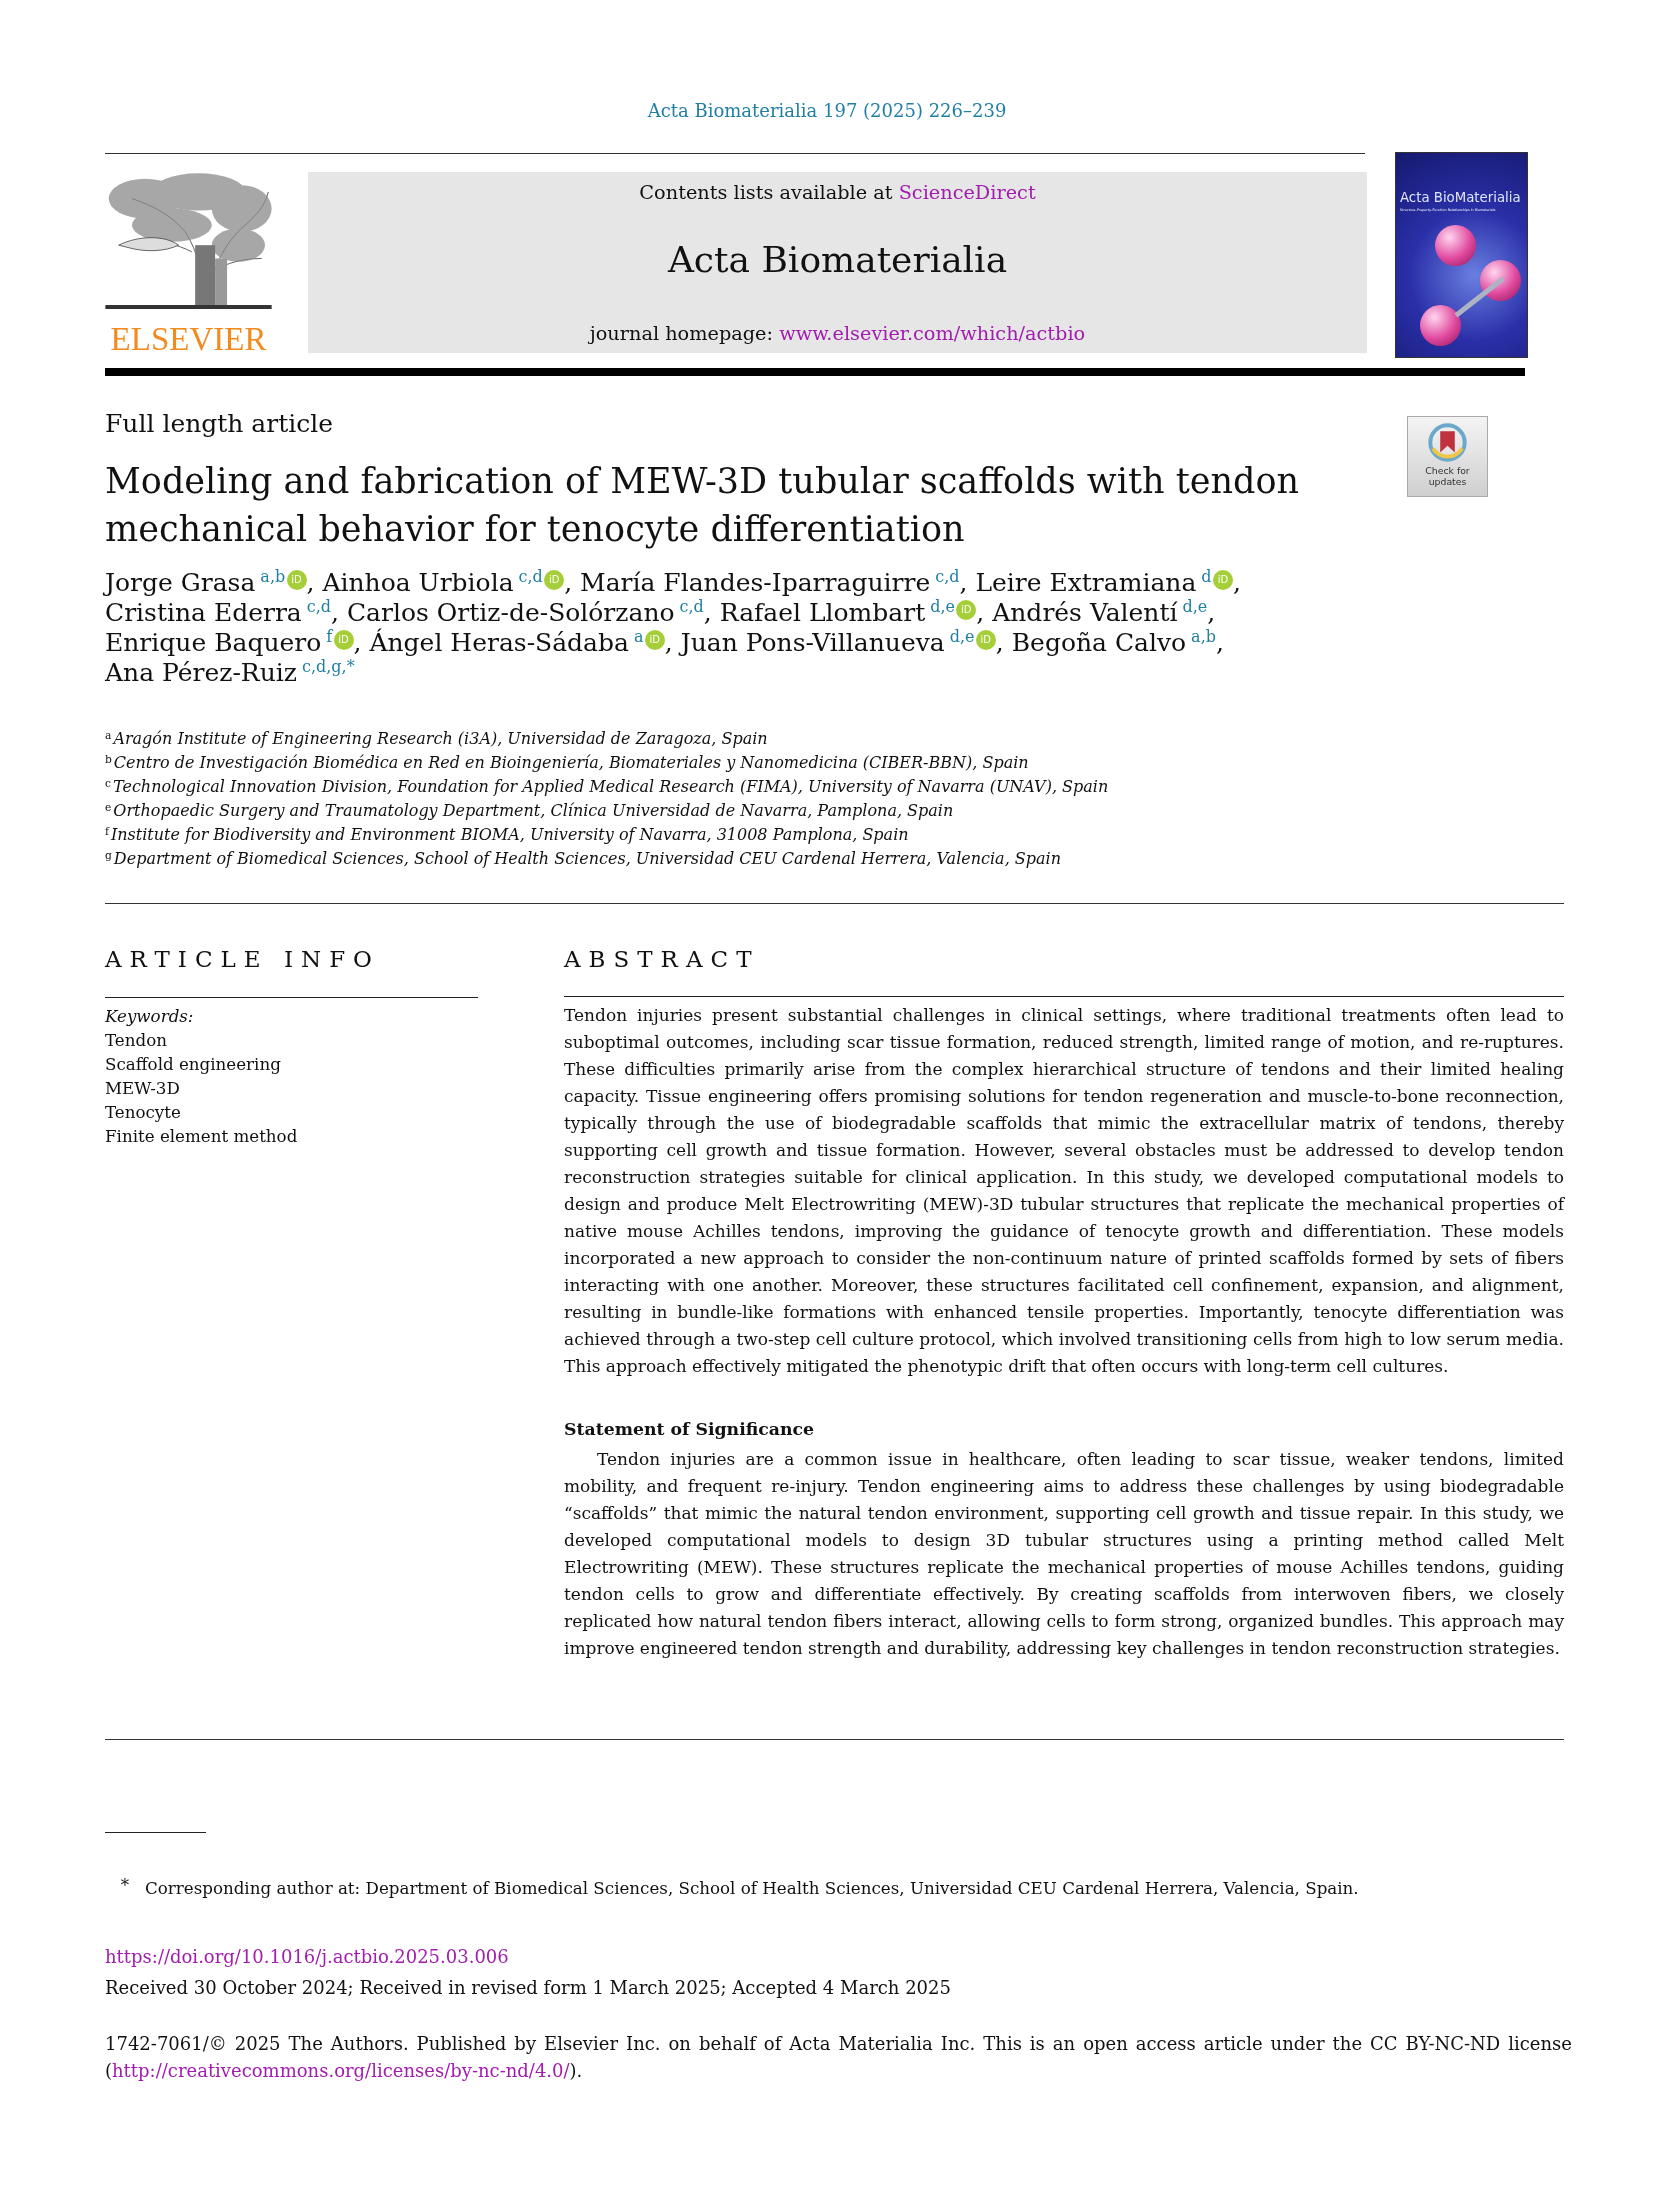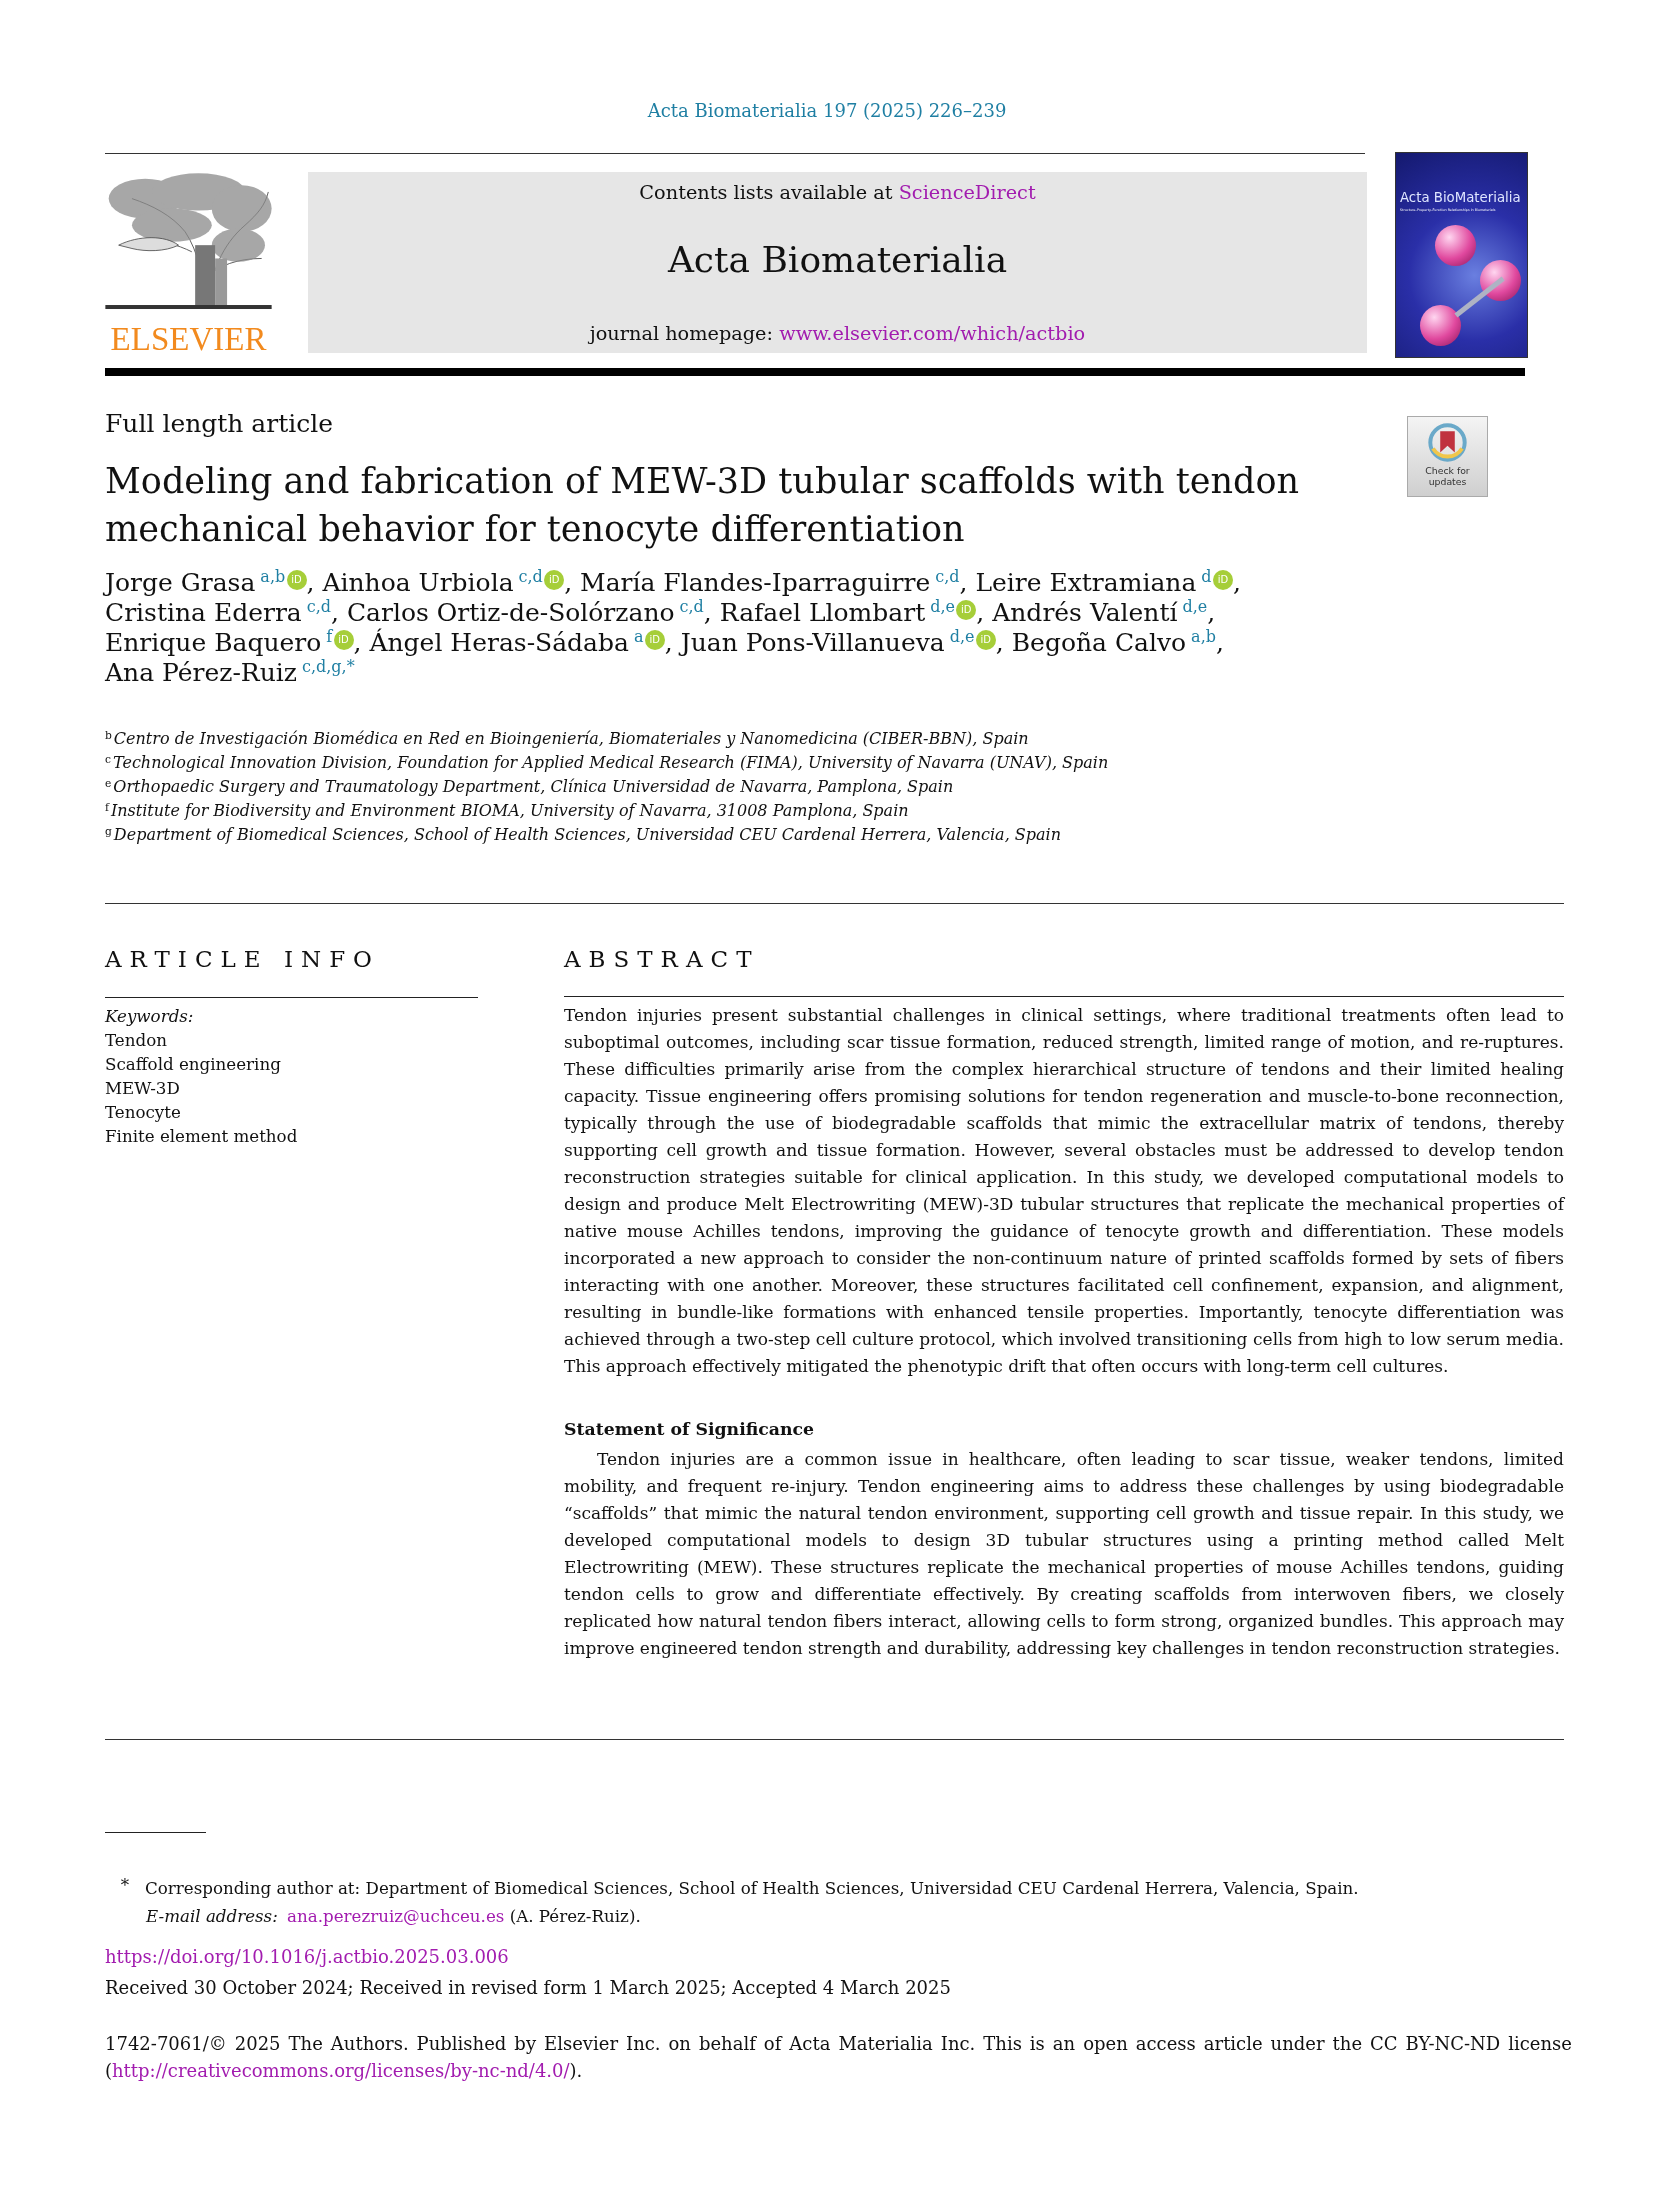--- a/index.html
+++ b/index.html
@@ -136,20 +136,21 @@
     <path d="M9 40 A26 26 0 0 0 53 40" fill="none" stroke="#f0c64a" stroke-width="6"></path>
     <path d="M20 14 L42 14 L42 46 L31 36 L20 46 Z" fill="#c0323e"></path>
   </svg>
   <div class="cu-label">Check for</div>
   <div class="cu-label">updates</div>
 </div>
 
 <div id="authors" class="abs"><span><span>Jorge Grasa</span> <sup>a,b</sup><span class="orcid">iD</span><span>, </span></span><span><span>Ainhoa Urbiola</span> <sup>c,d</sup><span class="orcid">iD</span><span>, </span></span><span><span>María Flandes-Iparraguirre</span> <sup>c,d</sup><span>, </span></span><span><span>Leire Extramiana</span> <sup>d</sup><span class="orcid">iD</span><span>,</span></span><br><span><span>Cristina Ederra</span> <sup>c,d</sup><span>, </span></span><span><span>Carlos Ortiz-de-Solórzano</span> <sup>c,d</sup><span>, </span></span><span><span>Rafael Llombart</span> <sup>d,e</sup><span class="orcid">iD</span><span>, </span></span><span><span>Andrés Valentí</span> <sup>d,e</sup><span>,</span></span><br><span><span>Enrique Baquero</span> <sup>f</sup><span class="orcid">iD</span><span>, </span></span><span><span>Ángel Heras-Sádaba</span> <sup>a</sup><span class="orcid">iD</span><span>, </span></span><span><span>Juan Pons-Villanueva</span> <sup>d,e</sup><span class="orcid">iD</span><span>, </span></span><span><span>Begoña Calvo</span> <sup>a,b</sup><span>,</span></span><br><span><span>Ana Pérez-Ruiz</span> <sup>c,d,g,*</sup><span></span></span></div>
 
 <div id="affiliations" class="abs">
+    <div><sup>a</sup><span>Aragón Institute of Engineering Research (i3A), Universidad de Zaragoza, Spain</span></div>
     <div><sup>b</sup><span>Centro de Investigación Biomédica en Red en Bioingeniería, Biomateriales y Nanomedicina (CIBER-BBN), Spain</span></div>
     <div><sup>c</sup><span>Technological Innovation Division, Foundation for Applied Medical Research (FIMA), University of Navarra (UNAV), Spain</span></div>
     <div><sup>e</sup><span>Orthopaedic Surgery and Traumatology Department, Clínica Universidad de Navarra, Pamplona, Spain</span></div>
     <div><sup>f</sup><span>Institute for Biodiversity and Environment BIOMA, University of Navarra, 31008 Pamplona, Spain</span></div>
     <div><sup>g</sup><span>Department of Biomedical Sciences, School of Health Sciences, Universidad CEU Cardenal Herrera, Valencia, Spain</span></div>
   </div>
 
 <div class="abs rule-thin" style="top:903px;left:105px;width:1459px;"></div>
 
 <div id="info-heading" class="abs">ARTICLE INFO</div>
@@ -169,23 +170,20 @@
 <div id="sig-heading" class="abs">Statement of Significance</div>
 <div id="sig-body" class="abs">Tendon injuries are a common issue in healthcare, often leading to scar tissue, weaker tendons, limited mobility, and frequent re-injury. Tendon engineering aims to address these challenges by using biodegradable “scaffolds” that mimic the natural tendon environment, supporting cell growth and tissue repair. In this study, we developed computational models to design 3D tubular structures using a printing method called Melt Electrowriting (MEW). These structures replicate the mechanical properties of mouse Achilles tendons, guiding tendon cells to grow and differentiate effectively. By creating scaffolds from interwoven fibers, we closely replicated how natural tendon fibers interact, allowing cells to form strong, organized bundles. This approach may improve engineered tendon strength and durability, addressing key challenges in tendon reconstruction strategies.</div>
 
 <div class="abs rule-thin" style="top:1739px;left:105px;width:1459px;"></div>
 
 <div id="footnote-rule" class="abs"></div>
 <div id="corresponding" class="abs">
   <div>
     <span class="star">*</span><span>Corresponding author at: Department of Biomedical Sciences, School of Health Sciences, Universidad CEU Cardenal Herrera, Valencia, Spain.</span>
   </div>
-  <div class="indent">
-    <span class="em-label">E-mail address:</span><span class="link">ana.perezruiz@uchceu.es</span><span> (A. Pérez-Ruiz).</span>
-  </div>
 </div>
 
 <div id="doi" class="abs link">https://doi.org/10.1016/j.actbio.2025.03.006</div>
 <div id="pub-history" class="abs">
   <div>Received 30 October 2024; Received in revised form 1 March 2025; Accepted 4 March 2025</div>
 </div>
 <div id="license" class="abs">
   <span>1742-7061/© 2025 The Authors.  Published by Elsevier Inc.  on behalf of Acta Materialia Inc.  This is an open access article under the CC BY-NC-ND license (</span><span class="link">http://creativecommons.org/licenses/by-nc-nd/4.0/</span><span>).</span>
 </div>
 

